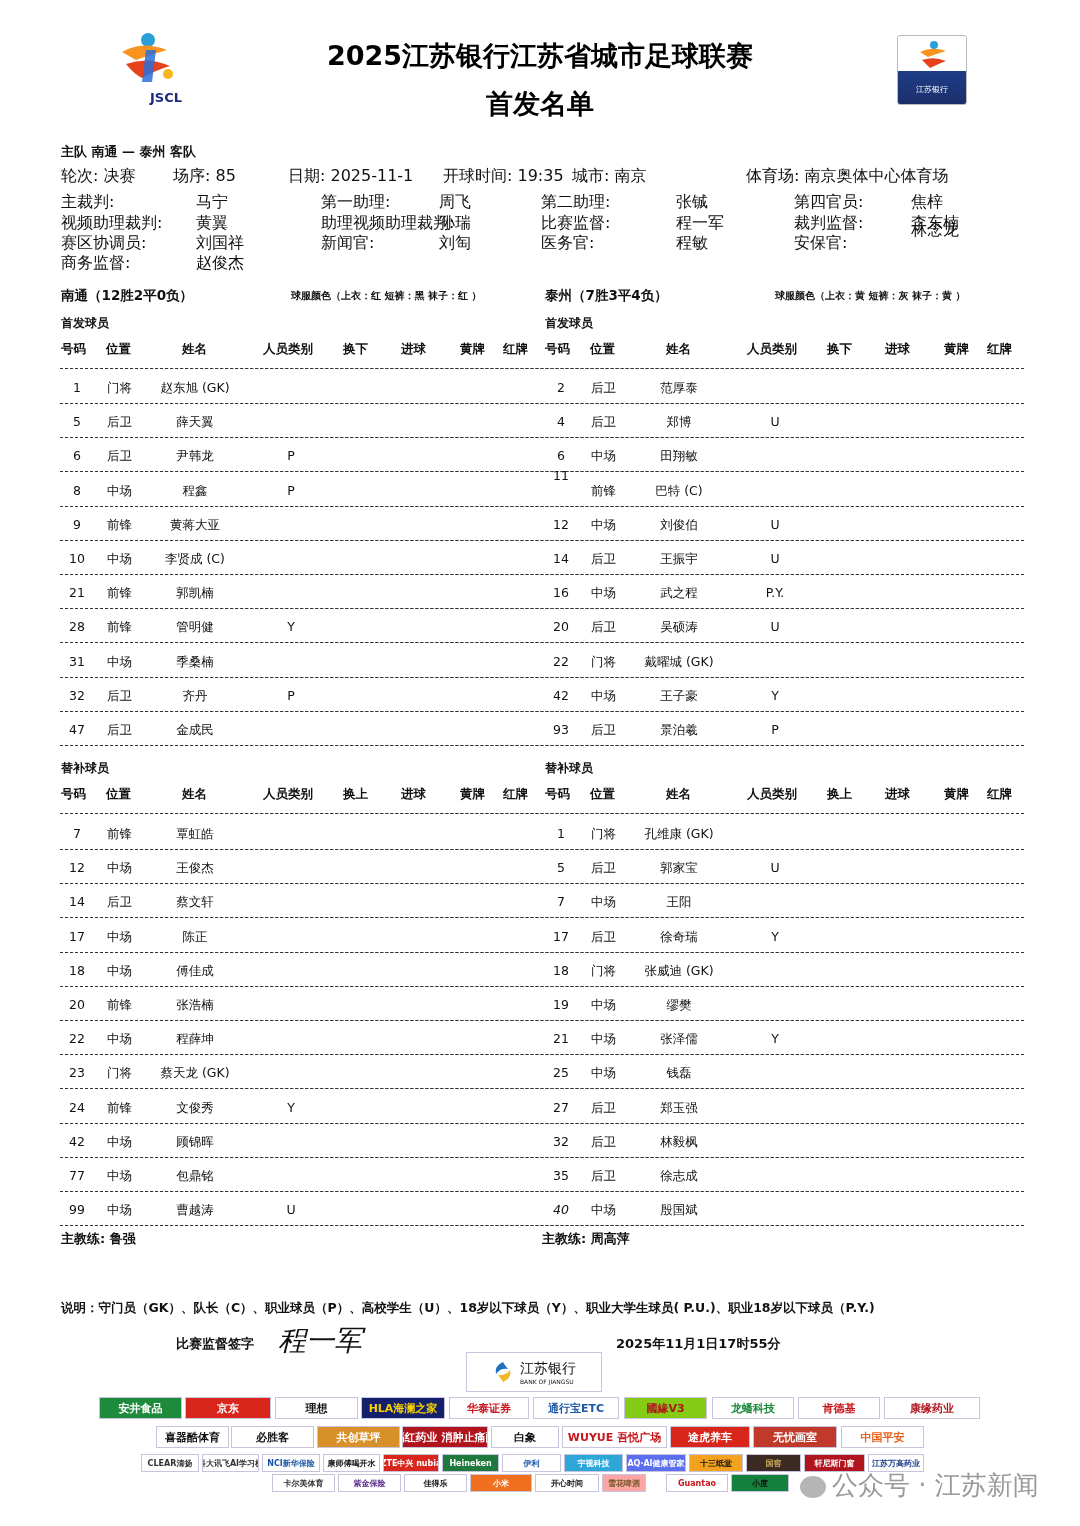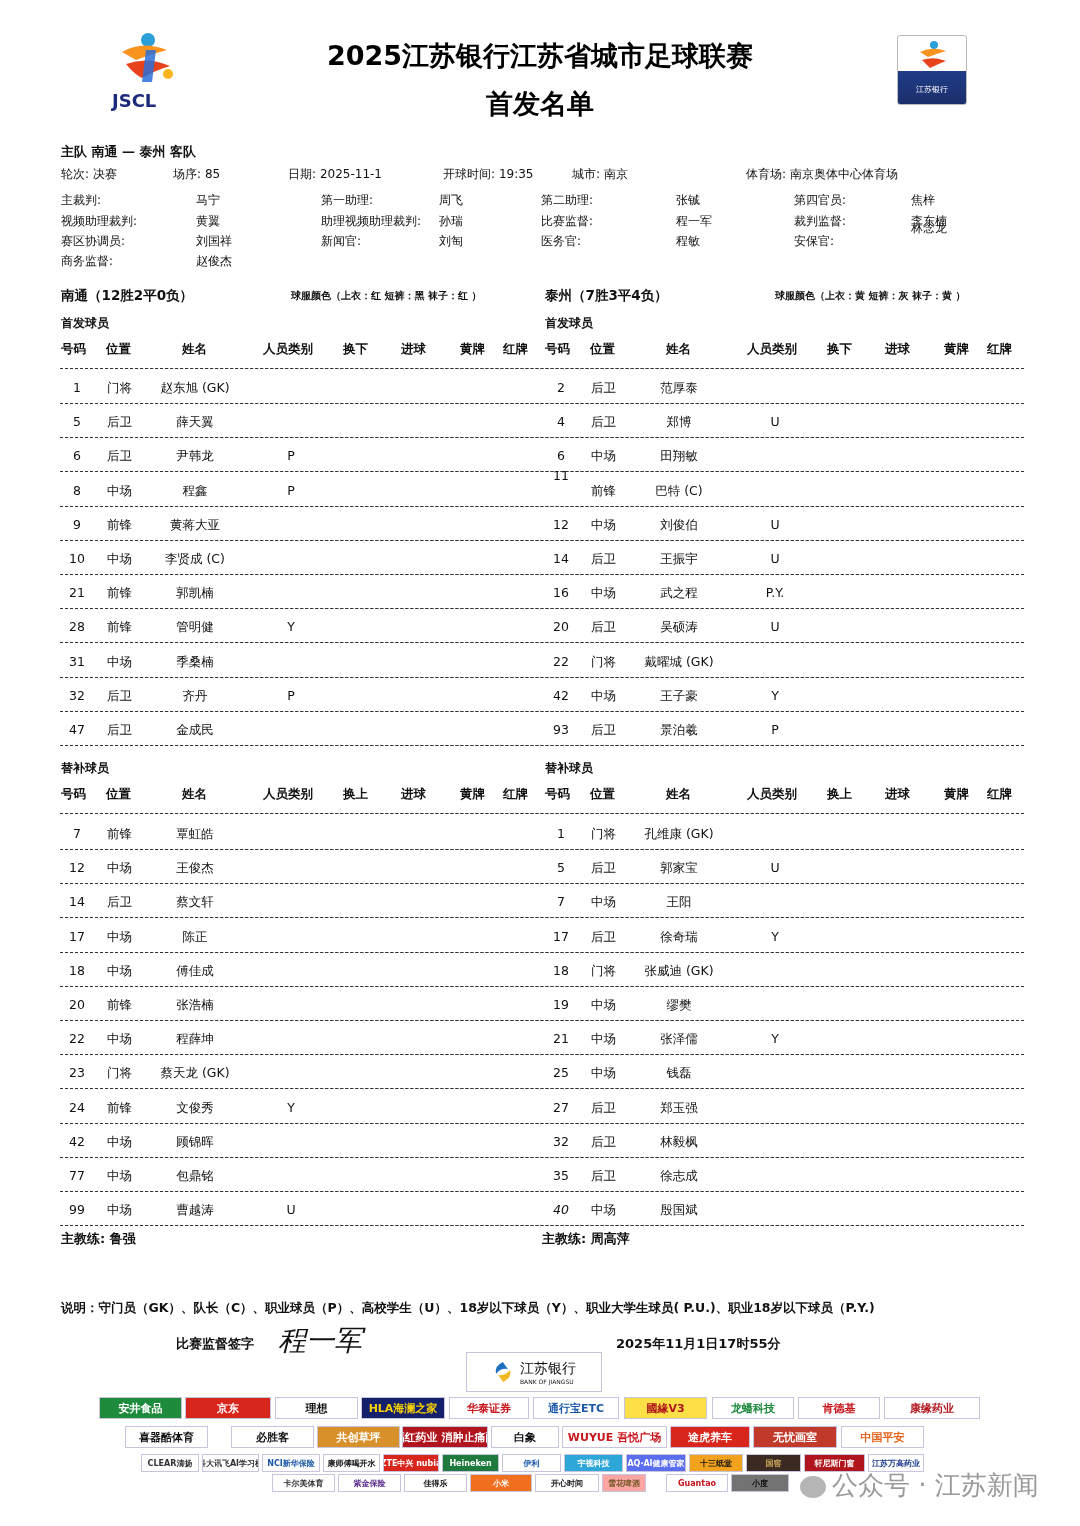--- a/index.html
+++ b/index.html
@@ -3,41 +3,41 @@
 <meta charset="utf-8">
 <style>
   * { box-sizing: border-box; margin: 0; padding: 0; }
   body { width: 1080px; height: 1526px; background: #ffffff; font-family: "DejaVu Sans", "Liberation Sans", sans-serif; color: #111; position: relative; overflow: hidden; }
   .abs { position: absolute; }
   .title { left: 0; width: 1080px; text-align: center; font-weight: bold; color: #000; }
   .t1 { top: 38px; font-size: 27px; }
   .t2 { top: 86px; font-size: 27px; }
   .logo-left { left: 112px; top: 30px; width: 70px; height: 76px; }
   .logo-right { left: 897px; top: 35px; width: 70px; height: 70px; border: 1px solid #bbb; border-radius: 3px; background: linear-gradient(180deg,#fff 0%,#fff 52%,#1f3c88 52%,#1b2f6b 100%); overflow: hidden; }
-  .small { font-size: 12px; }
+  .small { font-size: 16px; }
   .bold { font-weight: bold; }
   .row-line { position: absolute; left: 60px; width: 964px; height: 0; border-top: 1.3px dashed #333; }
   .cell { position: absolute; font-size: 12.5px; white-space: nowrap; }
   .hdr { position: absolute; font-size: 12.5px; font-weight: bold; white-space: nowrap; }
   .sponsor { position: absolute; height: 22px; border: 1px solid #c8c4de; display: flex; align-items: center; justify-content: center; font-size: 11px; font-weight: bold; white-space: nowrap; overflow: hidden; }
   .sponsor.s { height: 18px; font-size: 8px; }
   .watermark { position: absolute; left: 800px; top: 1468px; font-size: 26px; color: #9a9a9a; white-space: nowrap; }
 </style>
 </head>
 <body>
 
 <div class="abs logo-left">
   <svg width="70" height="58" viewBox="0 0 70 58">
     <circle cx="36" cy="10" r="7" fill="#2a9fd8"></circle>
     <path d="M10 22 Q30 10 55 20 Q40 24 24 30 Z" fill="#f7931e"></path>
     <path d="M14 34 Q36 26 58 36 Q44 40 30 48 Q22 44 14 34 Z" fill="#e8421c"></path>
     <path d="M34 20 L44 20 L40 52 L30 52 Z" fill="#2a6fd8" opacity="0.85"></path>
     <circle cx="56" cy="44" r="5" fill="#f7b51e"></circle>
   </svg>
-  <div style="font-weight:bold;font-size:18px;color:#1b2a7a;text-align:left;margin-top:-2px;">JSCL</div>
+  <div style="font-weight:bold;font-size:13px;color:#1b2a7a;text-align:right;margin-top:-2px;">JSCL</div>
 </div>
 
 <div class="abs title t1">2025江苏银行江苏省城市足球联赛</div>
 <div class="abs title t2">首发名单</div>
 
 <div class="abs logo-right">
   <svg width="70" height="36" viewBox="0 0 70 36">
     <circle cx="36" cy="9" r="4" fill="#2a9fd8"></circle>
     <path d="M22 16 Q34 10 48 15 Q38 18 30 21 Z" fill="#f7931e"></path>
     <path d="M24 24 Q36 20 48 25 Q40 28 32 32 Z" fill="#e8421c"></path>
@@ -378,25 +378,25 @@
   </div>
 </div>
 
 <div id="sponsors">
     <div class="sponsor" style="left: 99px; top: 1397px; width: 83px; background: rgb(30, 138, 60); color: rgb(255, 255, 255);">安井食品</div>
     <div class="sponsor" style="left: 185px; top: 1397px; width: 86px; background: rgb(217, 38, 28); color: rgb(255, 255, 255);">京东</div>
     <div class="sponsor" style="left: 275px; top: 1397px; width: 83px; background: rgb(255, 255, 255); color: rgb(17, 17, 17);">理想</div>
     <div class="sponsor" style="left: 361px; top: 1397px; width: 84px; background: rgb(20, 32, 107); color: rgb(246, 208, 0);">HLA海澜之家</div>
     <div class="sponsor" style="left: 449px; top: 1397px; width: 80px; background: rgb(255, 255, 255); color: rgb(200, 22, 29);">华泰证券</div>
     <div class="sponsor" style="left: 533px; top: 1397px; width: 86px; background: rgb(255, 255, 255); color: rgb(27, 87, 168);">通行宝ETC</div>
-    <div class="sponsor" style="left: 624px; top: 1397px; width: 83px; background: #fde047; color: rgb(176, 21, 29);">國緣V3</div>
+    <div class="sponsor" style="left: 624px; top: 1397px; width: 83px; background: #84cc16; color: rgb(176, 21, 29);">國緣V3</div>
     <div class="sponsor" style="left: 712px; top: 1397px; width: 82px; background: rgb(255, 255, 255); color: rgb(30, 138, 60);">龙蟠科技</div>
     <div class="sponsor" style="left: 798px; top: 1397px; width: 82px; background: rgb(255, 255, 255); color: rgb(200, 22, 29);">肯德基</div>
     <div class="sponsor" style="left: 884px; top: 1397px; width: 96px; background: rgb(255, 255, 255); color: rgb(176, 21, 29);">康缘药业</div>
-    <div class="sponsor" style="left: 125px; top: 1426px; width: 83px; background: rgb(255, 255, 255); color: rgb(17, 17, 17);">喜器酷体育</div>
+    <div class="sponsor" style="left: 156px; top: 1426px; width: 73px; background: rgb(255, 255, 255); color: rgb(17, 17, 17);">喜器酷体育</div>
     <div class="sponsor" style="left: 231px; top: 1426px; width: 83px; background: rgb(255, 255, 255); color: rgb(17, 17, 17);">必胜客</div>
     <div class="sponsor" style="left: 317px; top: 1426px; width: 83px; background: rgb(216, 144, 42); color: rgb(255, 255, 255);">共创草坪</div>
     <div class="sponsor" style="left: 402px; top: 1426px; width: 86px; background: rgb(176, 21, 29); color: rgb(255, 255, 255);">福红药业 消肿止痛酊</div>
     <div class="sponsor" style="left: 491px; top: 1426px; width: 68px; background: rgb(255, 255, 255); color: rgb(17, 17, 17);">白象</div>
     <div class="sponsor" style="left: 562px; top: 1426px; width: 105px; background: rgb(255, 255, 255); color: rgb(200, 22, 29);">WUYUE 吾悦广场</div>
     <div class="sponsor" style="left: 670px; top: 1426px; width: 80px; background: rgb(217, 38, 28); color: rgb(255, 255, 255);">途虎养车</div>
     <div class="sponsor" style="left: 753px; top: 1426px; width: 84px; background: rgb(192, 57, 43); color: rgb(255, 255, 255);">无忧画室</div>
     <div class="sponsor" style="left: 841px; top: 1426px; width: 83px; background: rgb(255, 255, 255); color: rgb(232, 100, 28);">中国平安</div>
     <div class="sponsor s" style="left: 141px; top: 1454px; width: 58px; background: rgb(255, 255, 255); color: rgb(51, 51, 51);">CLEAR清扬</div>
     <div class="sponsor s" style="left: 202px; top: 1454px; width: 57px; background: rgb(255, 255, 255); color: rgb(51, 51, 51);">科大讯飞AI学习机</div>
@@ -411,18 +411,18 @@
     <div class="sponsor s" style="left: 746px; top: 1454px; width: 55px; background: rgb(58, 42, 34); color: rgb(201, 165, 90);">国窖</div>
     <div class="sponsor s" style="left: 804px; top: 1454px; width: 61px; background: rgb(176, 21, 29); color: rgb(255, 255, 255);">轩尼斯门窗</div>
     <div class="sponsor s" style="left: 868px; top: 1454px; width: 56px; background: rgb(255, 255, 255); color: rgb(27, 58, 138);">江苏万高药业</div>
     <div class="sponsor s" style="left: 272px; top: 1474px; width: 63px; background: rgb(255, 255, 255); color: rgb(51, 51, 51);">卡尔美体育</div>
     <div class="sponsor s" style="left: 338px; top: 1474px; width: 63px; background: rgb(255, 255, 255); color: rgb(90, 42, 138);">紫金保险</div>
     <div class="sponsor s" style="left: 404px; top: 1474px; width: 63px; background: rgb(255, 255, 255); color: rgb(17, 17, 17);">佳得乐</div>
     <div class="sponsor s" style="left: 470px; top: 1474px; width: 62px; background: rgb(240, 112, 32); color: rgb(255, 255, 255);">小米</div>
     <div class="sponsor s" style="left: 535px; top: 1474px; width: 64px; background: rgb(255, 255, 255); color: rgb(17, 17, 17);">开心时间</div>
     <div class="sponsor s" style="left: 602px; top: 1474px; width: 44px; background: #fca5a5; color: rgb(122, 90, 42);">雪花啤酒</div>
     <div class="sponsor s" style="left: 666px; top: 1474px; width: 62px; background: rgb(255, 255, 255); color: rgb(200, 22, 29);">Guantao</div>
-    <div class="sponsor s" style="left: 731px; top: 1474px; width: 58px; background: #737373; color: rgb(17, 17, 17);">小度</div>
+    <div class="sponsor s" style="left: 731px; top: 1474px; width: 58px; background: #15803d; color: rgb(17, 17, 17);">小度</div>
   </div>
 
 <div class="watermark">
   <span style="display:inline-block;width:26px;height:22px;border-radius:50%;background:#b5b5b5;vertical-align:middle;margin-right:6px;"></span><span>公众号 · 江苏新闻</span>
 </div>
 
 </body></html>

